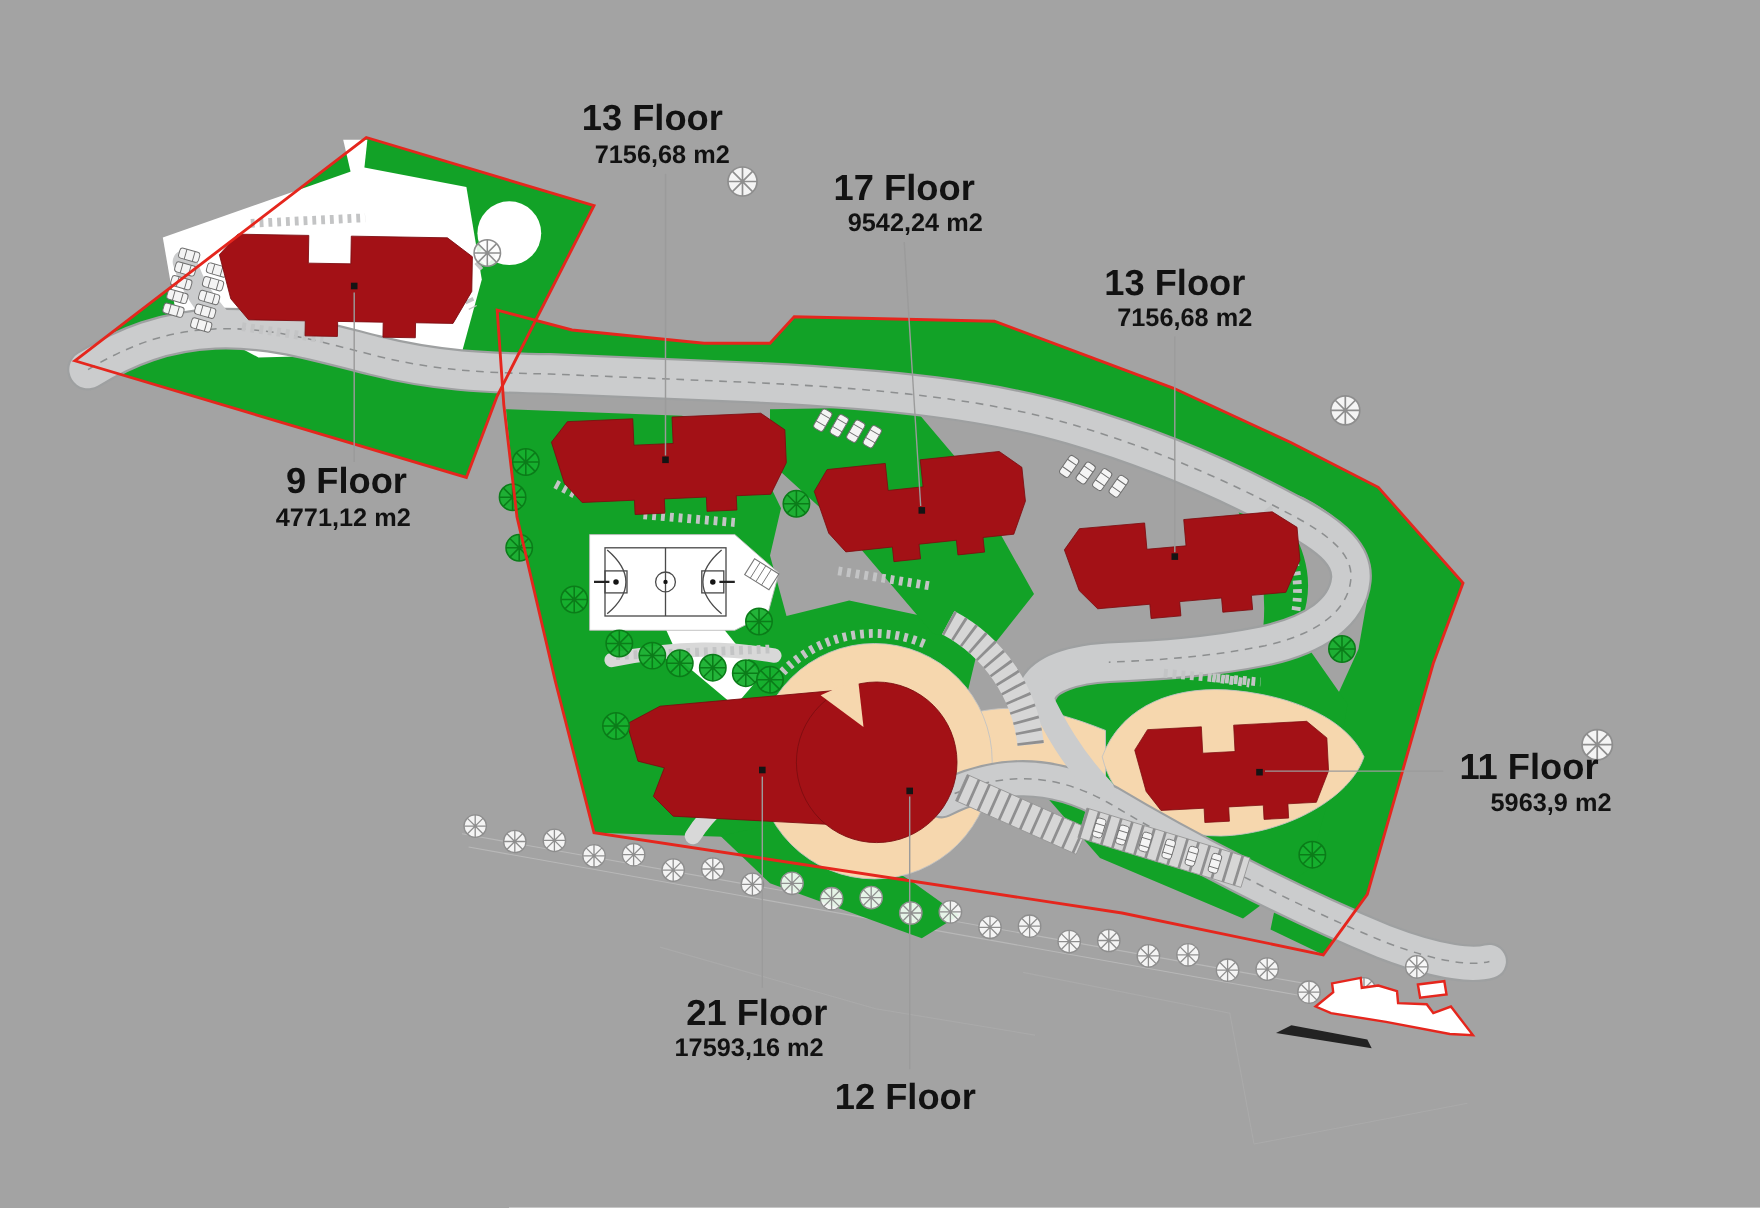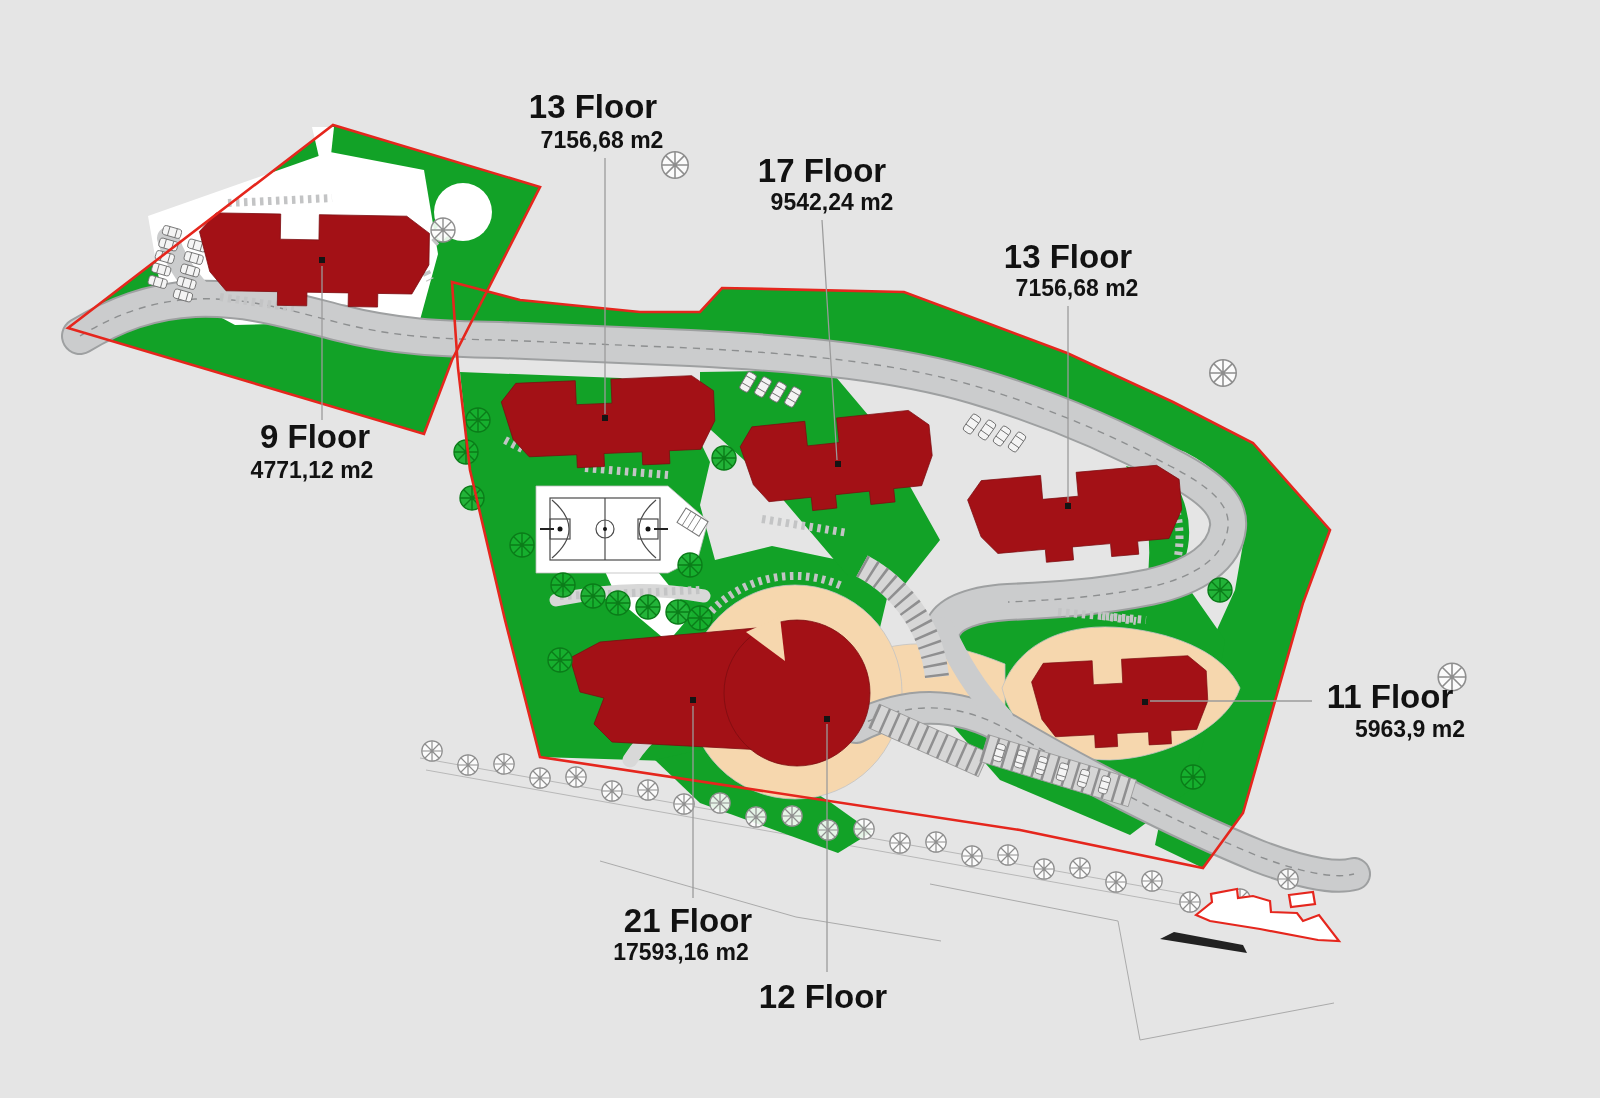--- a/index.html
+++ b/index.html
@@ -1,16 +1,16 @@
 <!DOCTYPE html>
 <html><head>
 <meta charset="utf-8">
 <style>
   html,body{margin:0;padding:0;background:#ffffff;}
-  .stage{position:relative;width:1600px;height:1098px;background:#e5e5e5;overflow:hidden;
+  .stage{position:relative;width:1600px;height:1098px;background:#a3a3a3;overflow:hidden;
          font-family:"Liberation Sans",sans-serif;text-align:right;}
   svg{display:block;width:100%;height:100%;}
   
   .green{fill:#12a227;stroke:none;}
   .beige{fill:#f6d7ae;stroke:#c2c3c4;stroke-width:0.8;}
   .whitepad{fill:#ffffff;stroke:none;}
   .roadU{fill:none;stroke:#9ea0a1;stroke-linecap:round;}
   .road{fill:none;stroke:#cbcccd;stroke-linecap:round;}
   .roadC{fill:none;stroke:#8d8f90;stroke-width:1.4;stroke-dasharray:7 6;}
   .walk{fill:none;stroke:#d8d8d8;stroke-linecap:round;}

